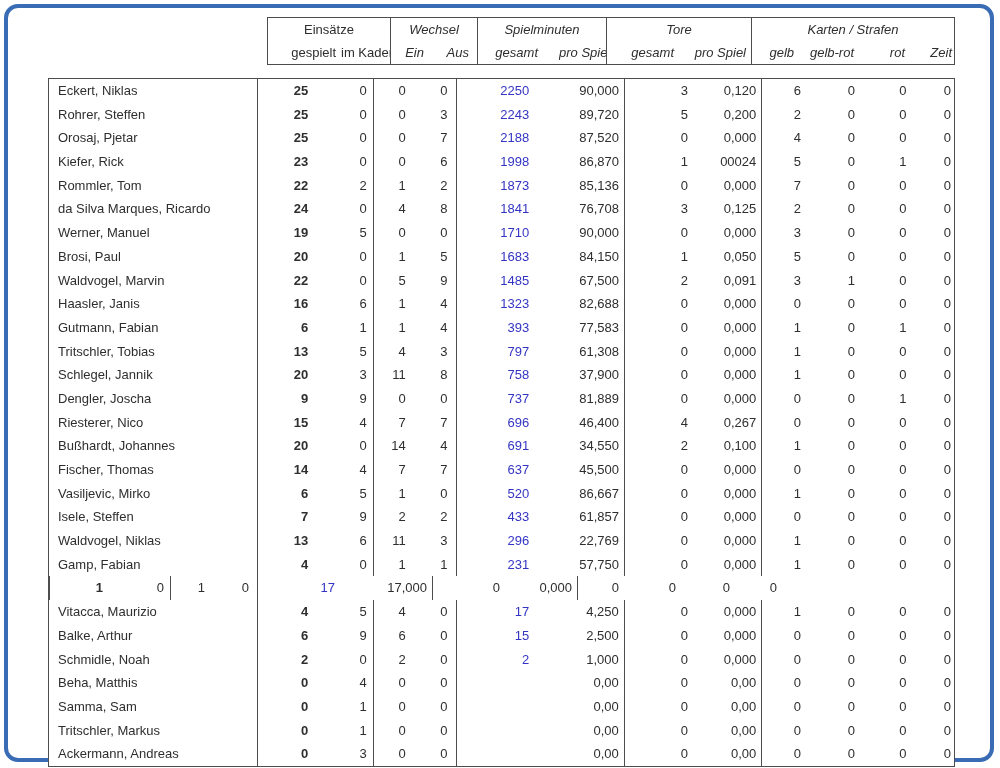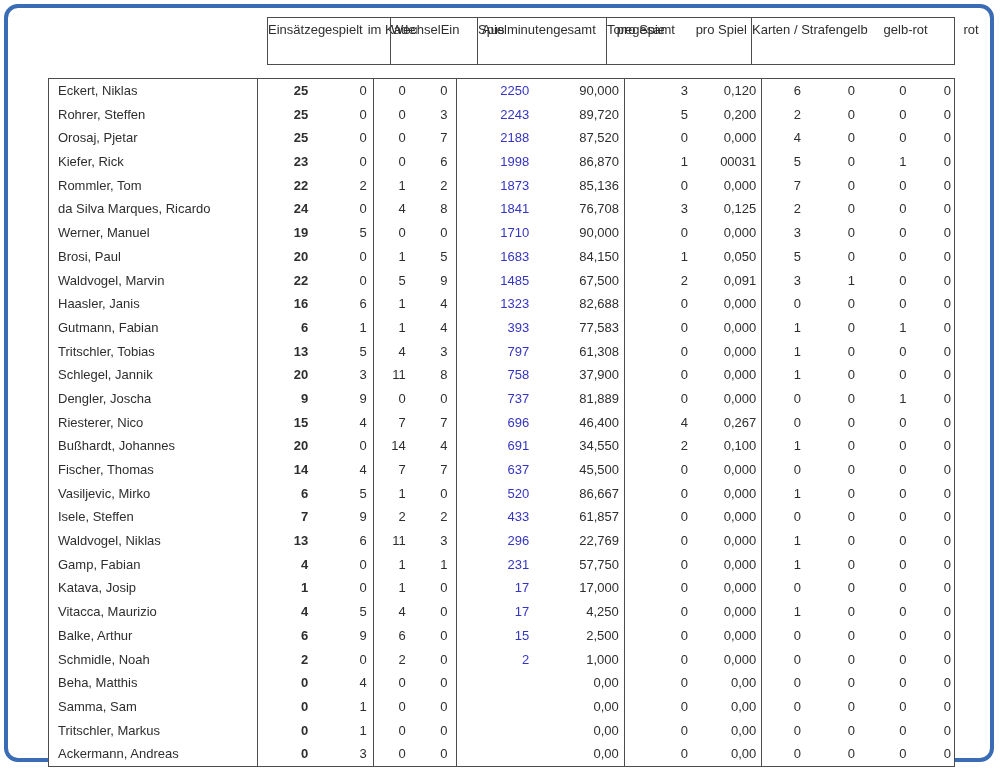--- a/index.html
+++ b/index.html
@@ -11,22 +11,22 @@
   .frame{
     position:absolute;left:4px;top:4px;width:990px;height:758px;
     border:4px solid #3a6cb5;border-radius:14px;box-sizing:border-box;
     pointer-events:none;
   }
   
   .header-box{
     position:absolute;left:267px;top:17px;width:688px;height:48px;
     border:1px solid #4d4d4d;box-sizing:border-box;display:flex;background:#fff;
   }
-  .hgroup{display:flex;flex-direction:row;box-sizing:border-box;}
-  .hgroup + .hgroup{border-left:1px solid #4d4d4d;}
+  .hgroup{display:flex;flex-direction:column;box-sizing:border-box;}
+  .hgroup + .hgroup{border-left:1px solid #4d4d4d;font-style:italic;}
   .g1{width:122px}.g2{width:87px}.g3{width:129px}.g4{width:145px}.g5{width:203px}
   .glabel{height:23px;line-height:23px;text-align:center;white-space:nowrap;}
   .subrow{display:flex;height:23px;line-height:23px;justify-content:center;}
   .sc{box-sizing:border-box;text-align:right;white-space:nowrap;overflow:hidden;}
   .fill{flex:1}
   .w45{width:45px}.w47{width:47px}.w49{width:49px}.w53{width:53px}.w58{width:58px}.w72{width:72px}
   .pr2{padding-right:2px}.pr4{padding-right:4px}.pr5{padding-right:5px}
   .pr8{padding-right:8px}.pr21{padding-right:21px}
   
   .data-box{
@@ -146,21 +146,21 @@
       </div>
       <div class="trow">
         <div class="cell c0">Kiefer, Rick</div>
         <div class="cell c1 num">23</div>
         <div class="cell c2 num">0</div>
         <div class="cell c3 num">0</div>
         <div class="cell c4 num">6</div>
         <div class="cell c5 num blue">1998</div>
         <div class="cell c6 num">86,870</div>
         <div class="cell c7 num">1</div>
-        <div class="cell c8 num">00031</div>
+        <div class="cell c8 num">00024</div>
         <div class="cell c9 num">5</div>
         <div class="cell c10 num">0</div>
         <div class="cell c11 num">1</div>
         <div class="cell c12 num">0</div>
       </div>
       <div class="trow">
         <div class="cell c0">Rommler, Tom</div>
         <div class="cell c1 num">22</div>
         <div class="cell c2 num">2</div>
         <div class="cell c3 num">1</div>
@@ -408,21 +408,20 @@
         <div class="cell c5 num blue">231</div>
         <div class="cell c6 num">57,750</div>
         <div class="cell c7 num">0</div>
         <div class="cell c8 num">0,000</div>
         <div class="cell c9 num">1</div>
         <div class="cell c10 num">0</div>
         <div class="cell c11 num">0</div>
         <div class="cell c12 num">0</div>
       </div>
       <div class="trow">
-        <div class="cell c0">Katava, Josip</div>
         <div class="cell c1 num">1</div>
         <div class="cell c2 num">0</div>
         <div class="cell c3 num">1</div>
         <div class="cell c4 num">0</div>
         <div class="cell c5 num blue">17</div>
         <div class="cell c6 num">17,000</div>
         <div class="cell c7 num">0</div>
         <div class="cell c8 num">0,000</div>
         <div class="cell c9 num">0</div>
         <div class="cell c10 num">0</div>

